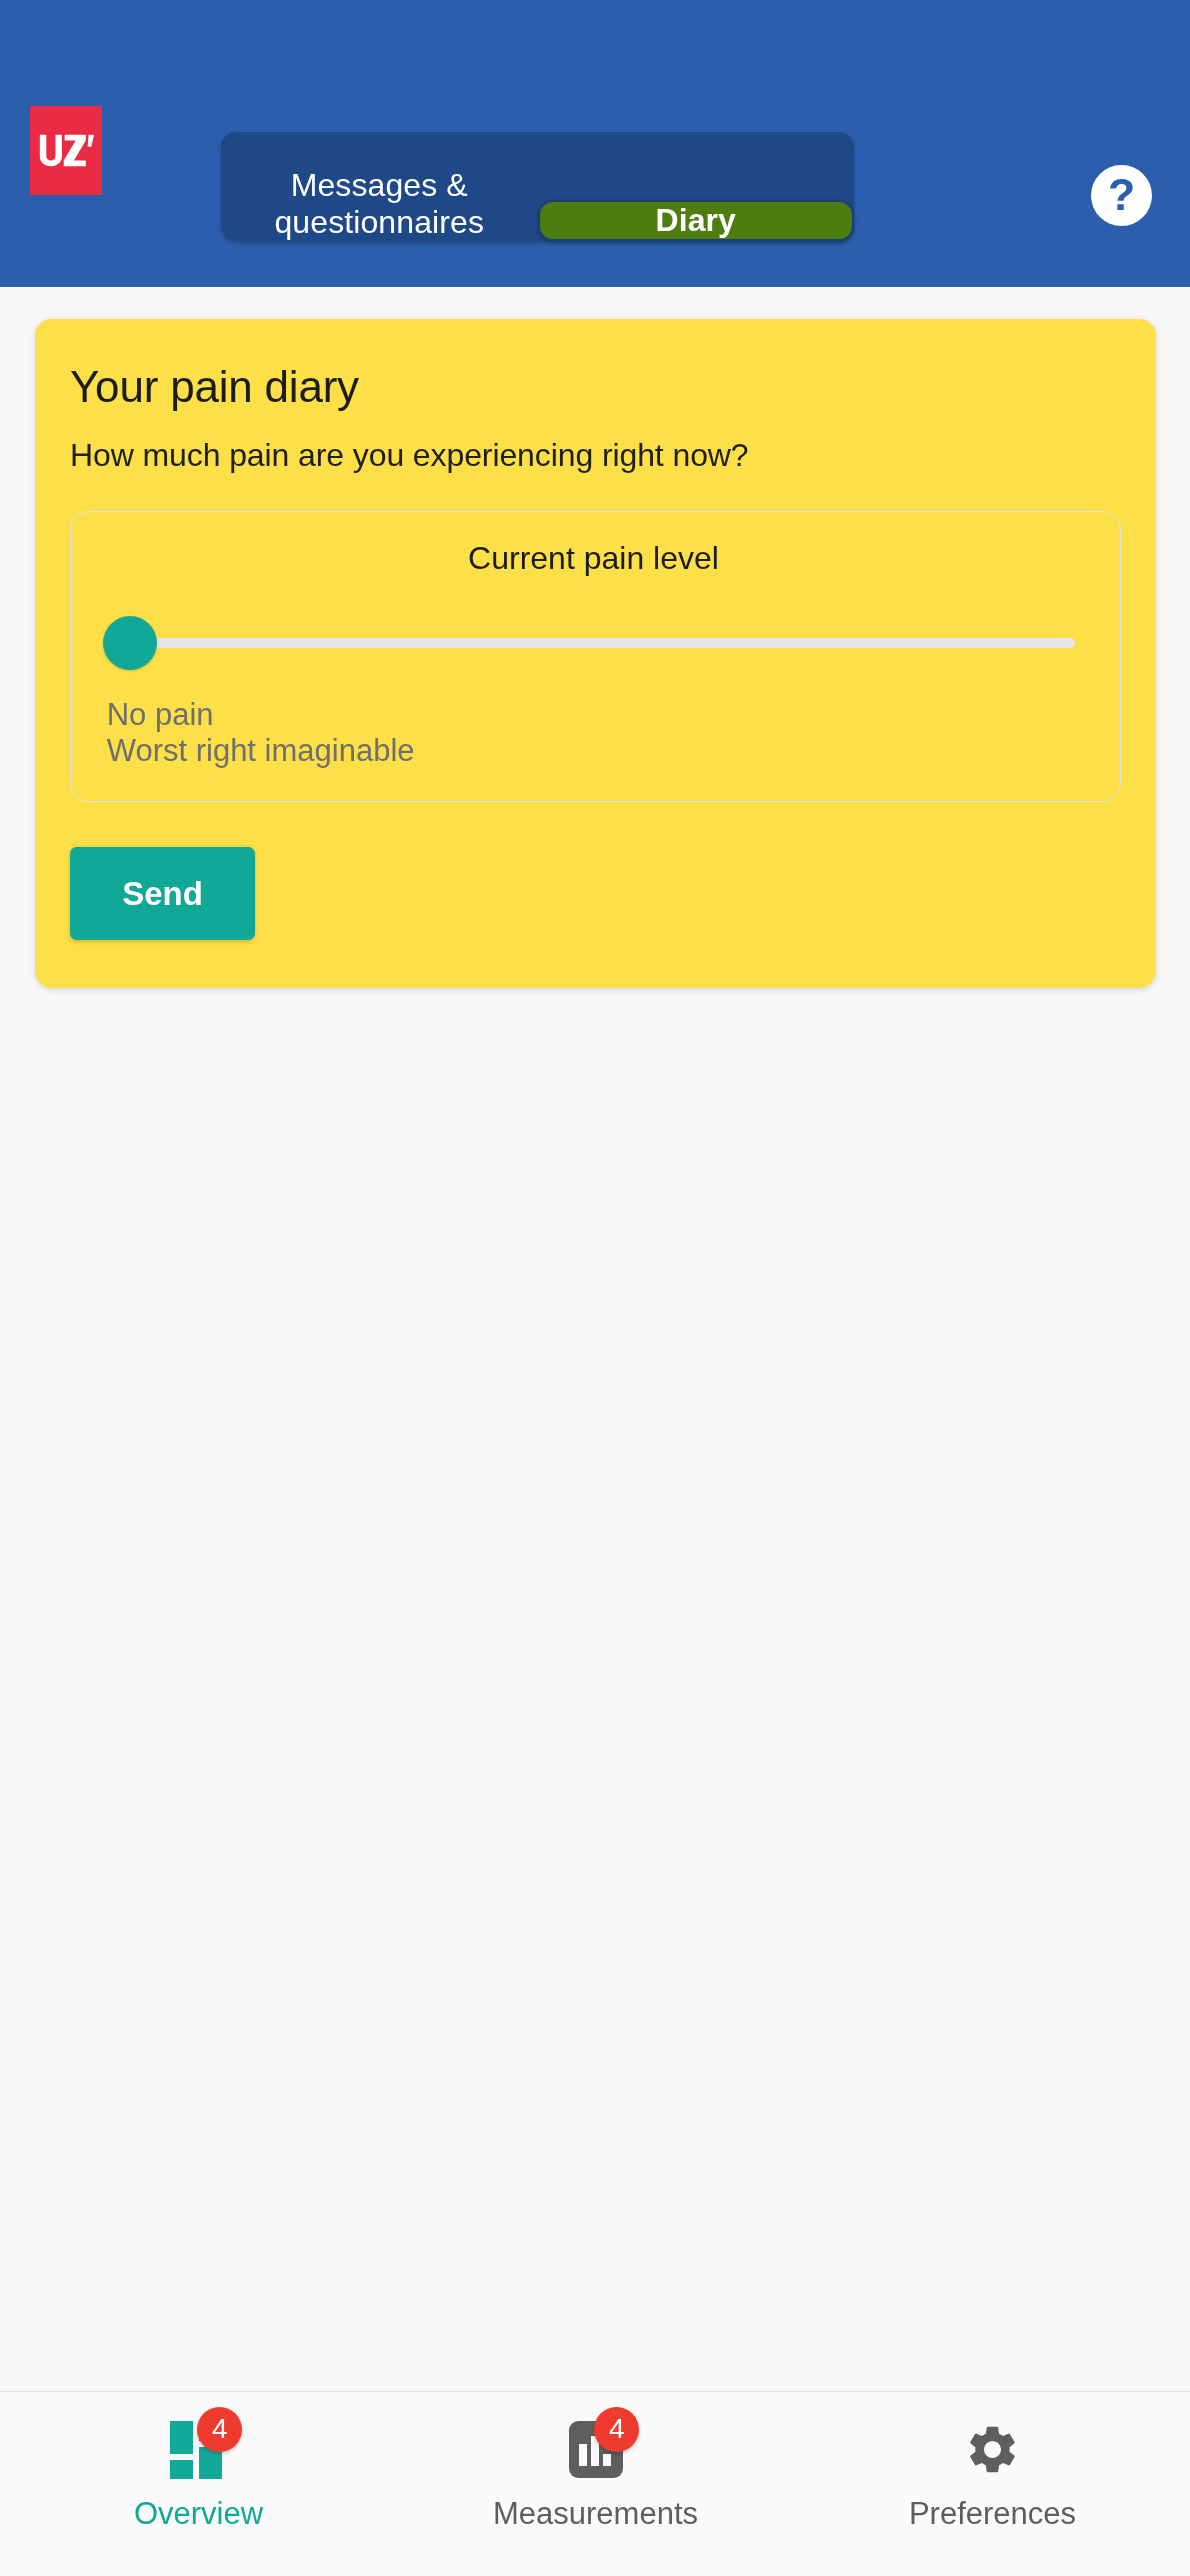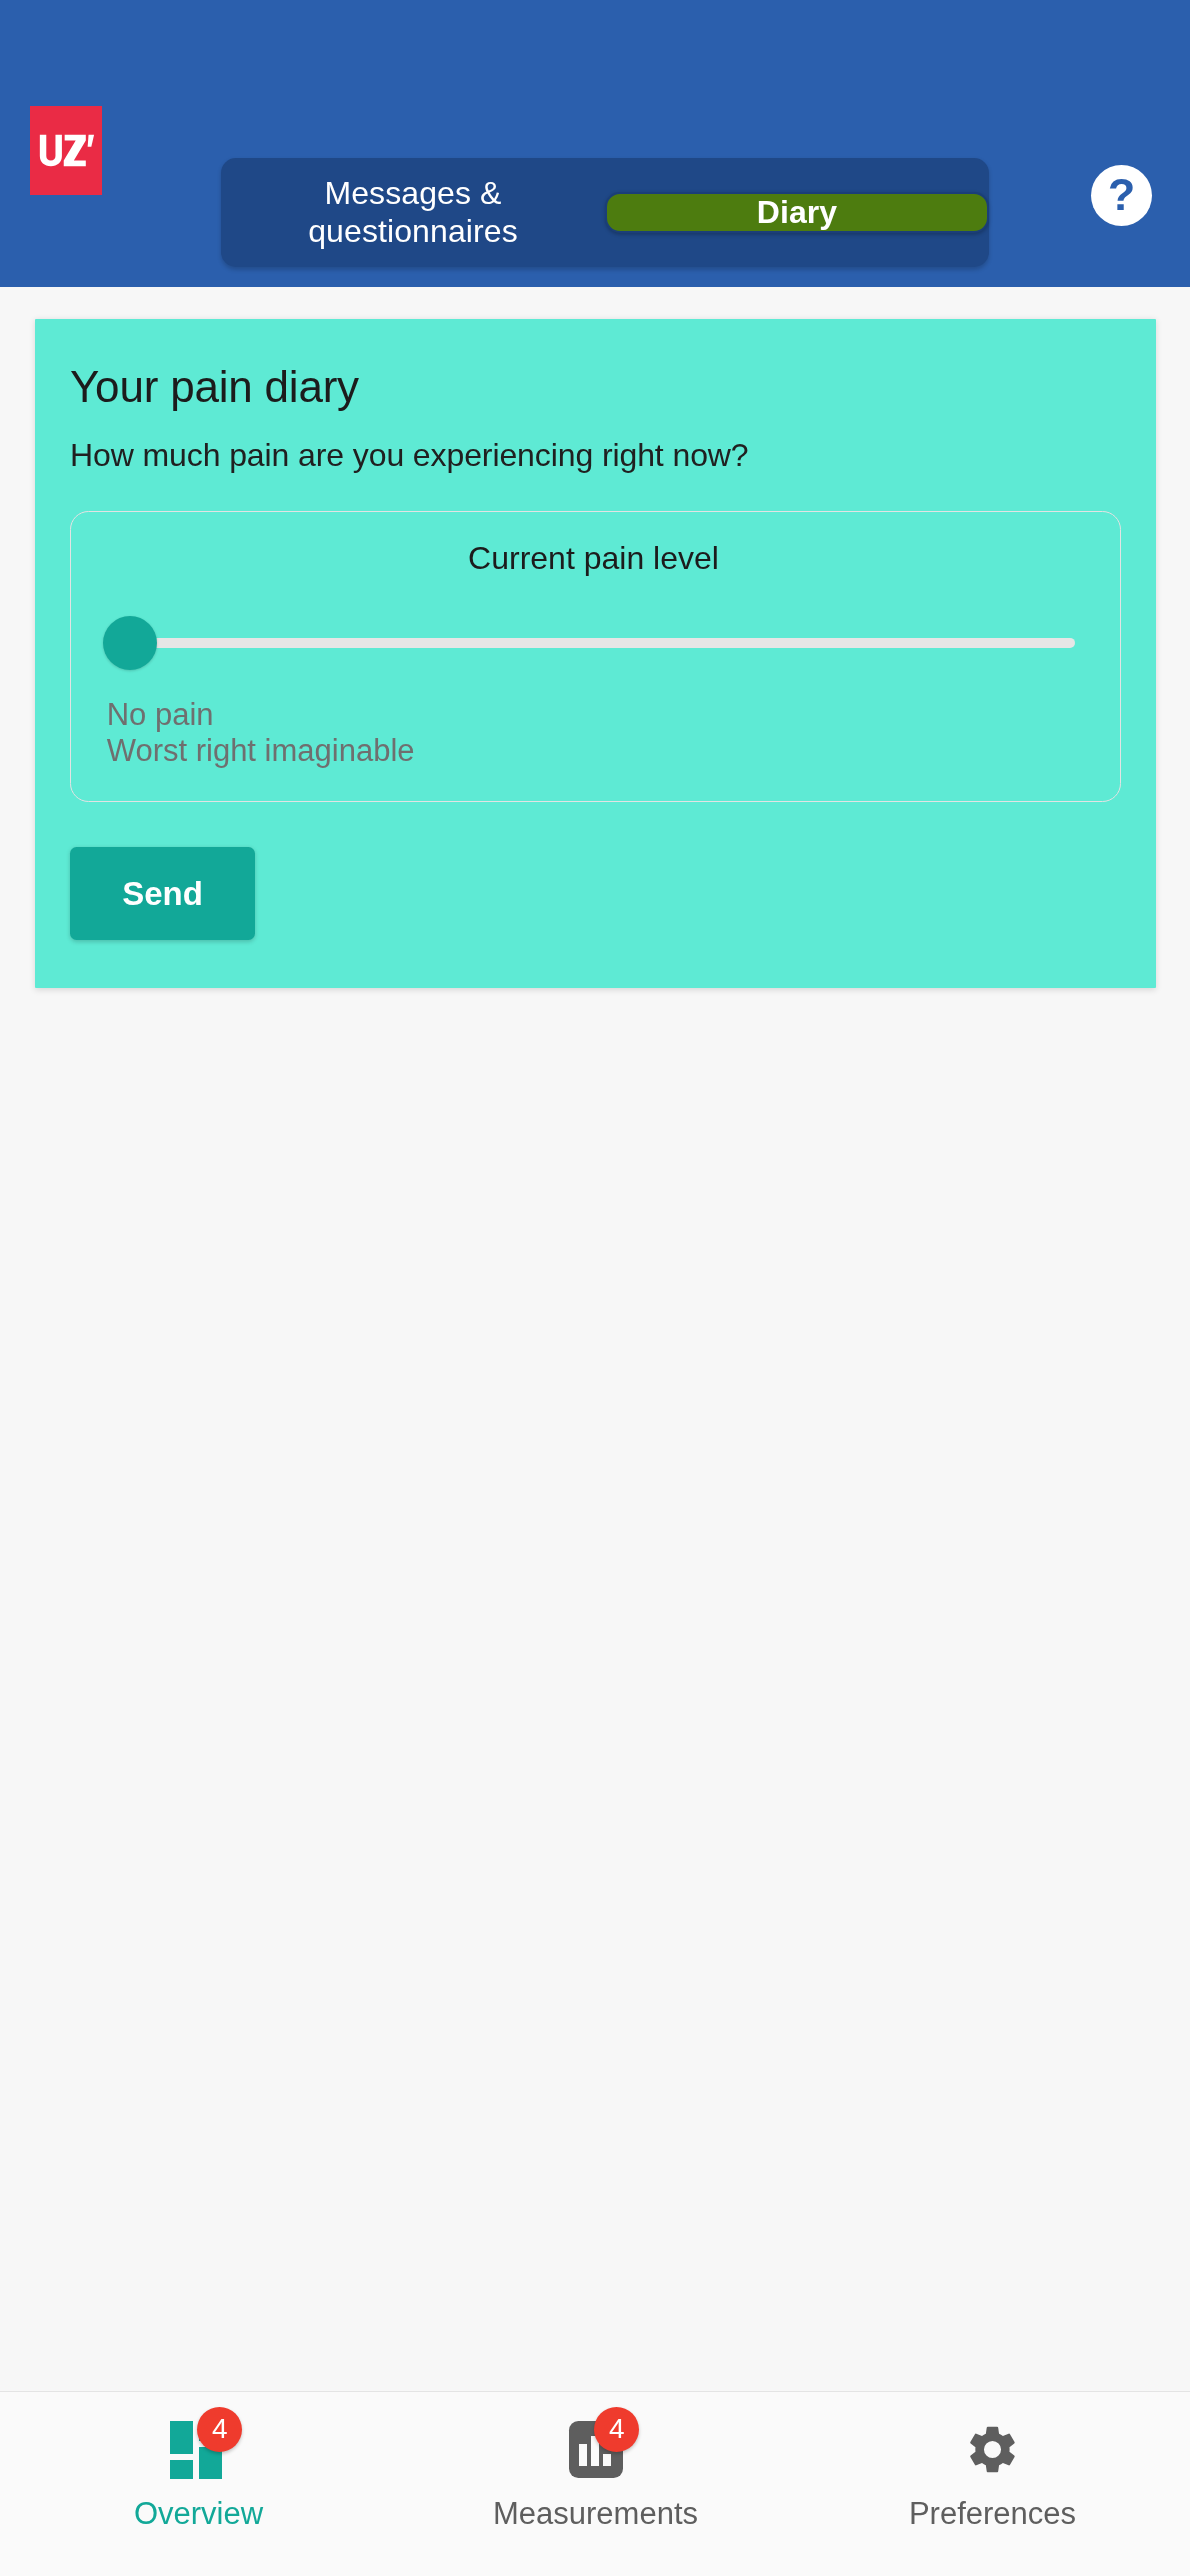--- a/index.html
+++ b/index.html
@@ -26,27 +26,27 @@
     background:#ea2b45;
     display:flex; align-items:center; justify-content:center;
     flex:0 0 auto;
     margin-top:13px;
   }
   .logo svg { display:block; }
 
   .segmented {
     position:absolute;
     left:221px;
-    top:158px;
-    width:768px;
+    top:132px;
+    width:633px;
     height:109px;
     background:#1f4887;
     border-radius:15px;
     display:flex;
-    align-items:center;
+    align-items:flex-end;
     box-shadow:0 2.8px 4.6px rgba(0,0,0,0.18);
   }
   .seg-tab {
     flex:1 1 50%;
     display:flex;
     align-items:center;
     justify-content:center;
     text-align:center;
     color:#ffffff;
     font-size:32px;
@@ -82,22 +82,22 @@
   
   .body-area {
     flex:1 1 auto;
     background:#f7f7f7;
     padding:32px 35px 0 35px;
     position:relative;
     overflow:hidden;
   }
 
   .card {
-    background:#5eead4;
-    border-radius:1px;
+    background:#fde047;
+    border-radius:17px;
     box-shadow:0 1.9px 6.5px rgba(0,0,0,0.13);
     padding:43px 35px 48px 35px;
   }
   .card-title {
     font-size:44px;
     color:#1c1c1c;
     font-weight:400;
     letter-spacing:-0.2px;
   }
   .card-sub {

